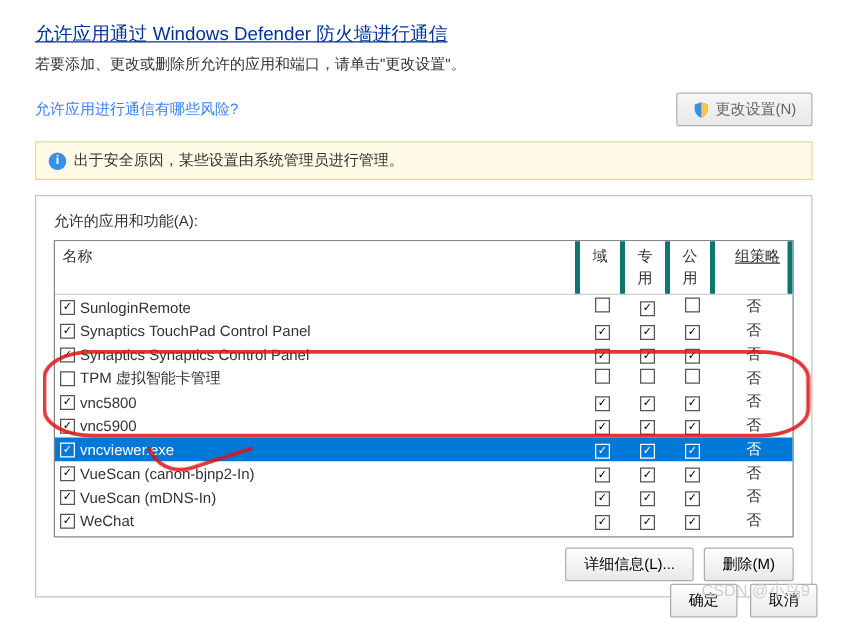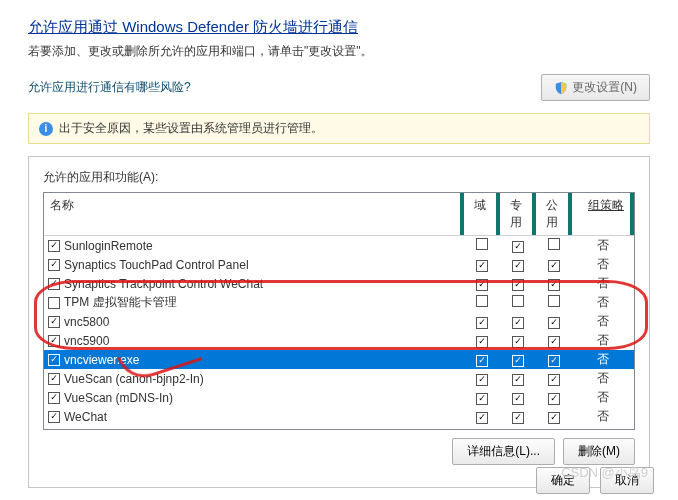--- a/index.html
+++ b/index.html
@@ -26,21 +26,21 @@
     font-size: 12px;
     margin-bottom: 14px;
   }
   .top-row {
     display: flex;
     justify-content: space-between;
     align-items: center;
     margin-bottom: 12px;
   }
   .link {
-    color: #0c4a6e;
+    color: #3b82f6;
     cursor: pointer;
     font-size: 12px;
   }
   .settings-btn {
     background: linear-gradient(#f7f7f7,#e8e8e8);
     border: 1px solid #b0b0b0;
     border-radius: 2px;
     padding: 4px 12px;
     font-size: 12px;
     color: #666;
@@ -66,21 +66,21 @@
     width: 14px; height: 14px;
     background: #3a8ee6;
     border-radius: 50%;
     color: #fff;
     font-weight: bold;
     font-size: 10px;
     display:flex;align-items:center;justify-content:center;
   }
   .group {
     border: 1px solid #c5c5c5;
-    padding: 12px 14px 22px 14px;
+    padding: 12px 14px 12px 14px;
   }
   .group-label {
     font-size: 12px;
     margin-bottom: 6px;
   }
   .list-wrap {
     border: 1px solid #828790;
     height: 238px;
     display: flex;
     flex-direction: column;
@@ -239,21 +239,21 @@
           <div class="row">
             <span class="cb checked"></span>
             <span class="nm">Synaptics TouchPad Control Panel</span>
             <span class="cell cw"><span class="box checked"></span></span>
             <span class="cell cw"><span class="box checked"></span></span>
             <span class="cell cw"><span class="box checked"></span></span>
             <span class="cell cp">否</span>
           </div>
           <div class="row">
             <span class="cb checked"></span>
-            <span class="nm">Synaptics Trackpoint Control WeChat</span>
+            <span class="nm">Synaptics Synaptics Control Panel</span>
             <span class="cell cw"><span class="box checked"></span></span>
             <span class="cell cw"><span class="box checked"></span></span>
             <span class="cell cw"><span class="box checked"></span></span>
             <span class="cell cp">否</span>
           </div>
           <div class="row">
             <span class="cb"></span>
             <span class="nm">TPM 虚拟智能卡管理</span>
             <span class="cell cw"><span class="box"></span></span>
             <span class="cell cw"><span class="box"></span></span>

